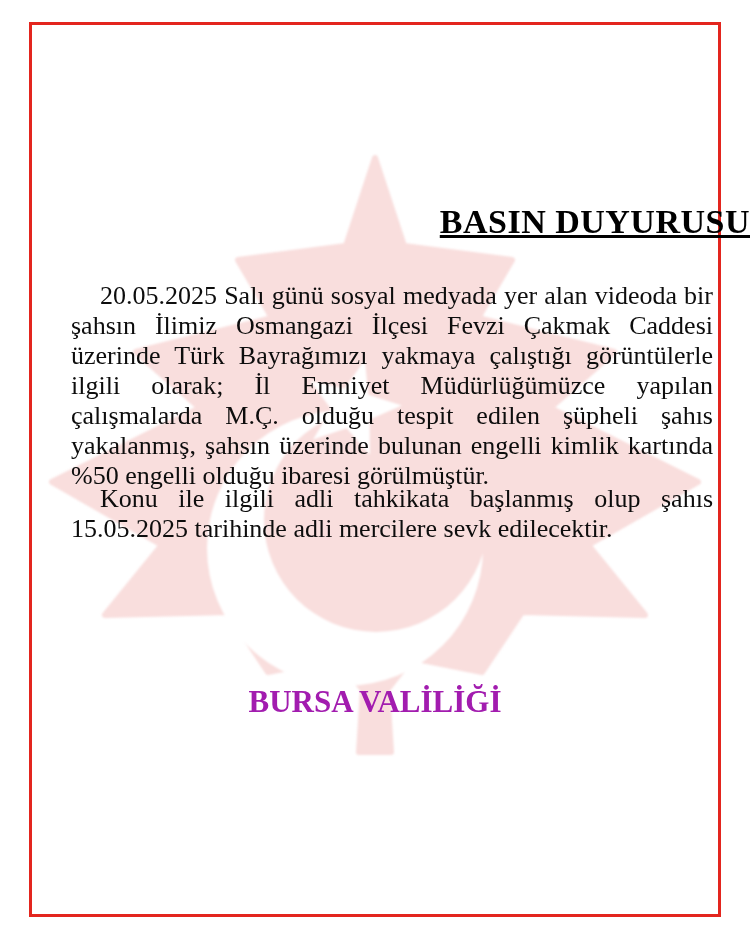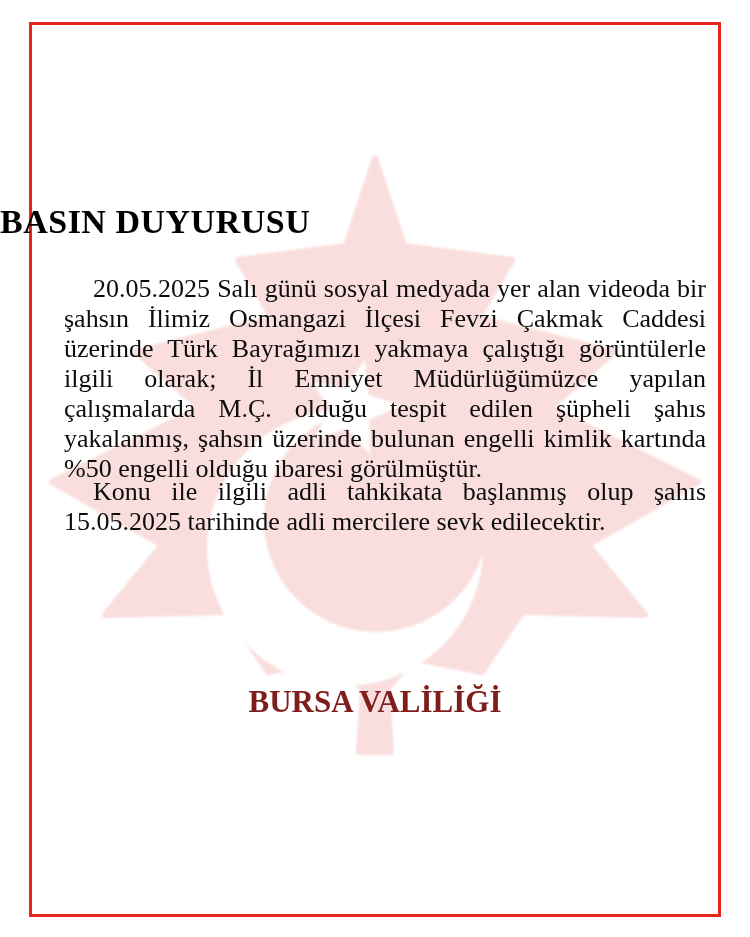--- a/index.html
+++ b/index.html
@@ -23,46 +23,47 @@
     left: 0; top: 0; width: 750px; height: 937px;
     filter: blur(1px);
     pointer-events: none;
   }
   .wm-pink  { fill: #f9dedd; stroke: #f9dedd; stroke-width: 6; stroke-linejoin: round; }
   .wm-pink-plain { fill: #f9dedd; }
   .wm-white { fill: #ffffff; }
   .doc-title {
     position: absolute;
     top: 180px; left: 0; right: 0;
-    text-align: left;
+    text-align: right;
     font-size: 34px;
     font-weight: bold;
     letter-spacing: 0.5px;
     color: #000000;
+    text-decoration: underline;
   }
   .para {
     position: absolute;
     left: 55px;
     width: 642px;
     font-size: 26px;
     line-height: 30px;
     text-align: justify;
     text-indent: 29px;
-    margin: 9px;
+    margin: 16px;
   }
   .para-1 { top: 265px; }
   .para-2 { top: 468px; }
   .signature {
     position: absolute;
     top: 684px; left: 0; right: 0;
     text-align: center;
     font-weight: bold;
     font-size: 31px;
     line-height: 35px;
-    color: #7f1d1d;
+    color: #a21caf;
   }
 </style>
 </head>
 <body>
 
 <svg class="watermark" viewBox="0 0 750 937" xmlns="http://www.w3.org/2000/svg" aria-hidden="true">
   <path class="wm-pink" d="
     M375,158
     L346,246 L238,260 L272,318 L136,352 L200,408 L52,482 L162,545 L105,615
     L228,612 L268,672 L338,658 L363,690 L359,752 L391,752 L387,690 L412,658

